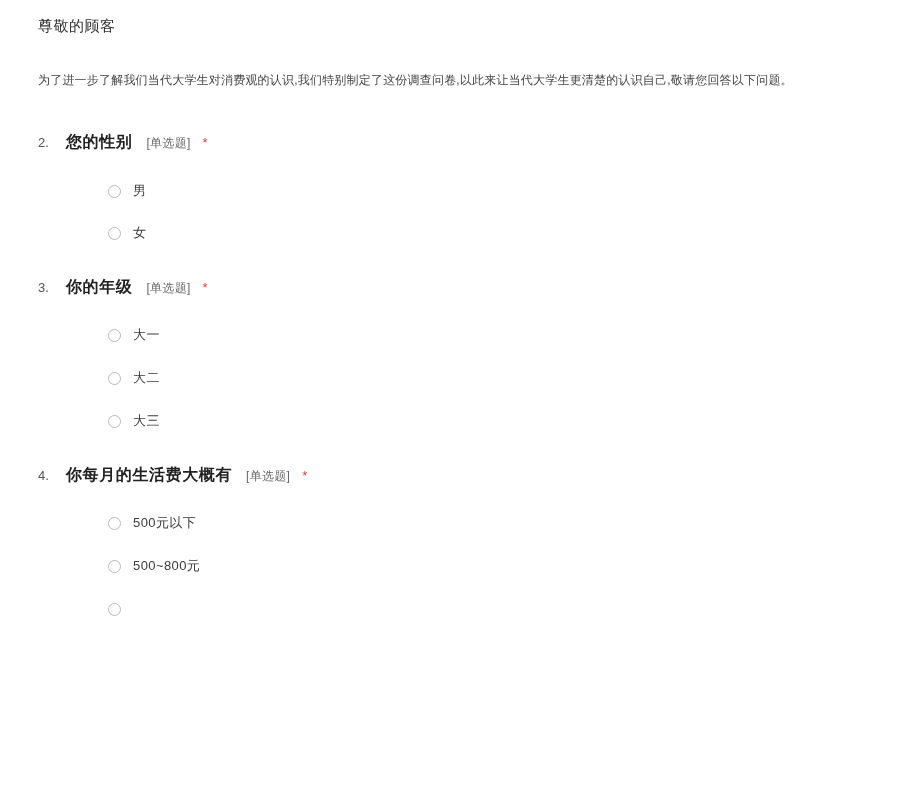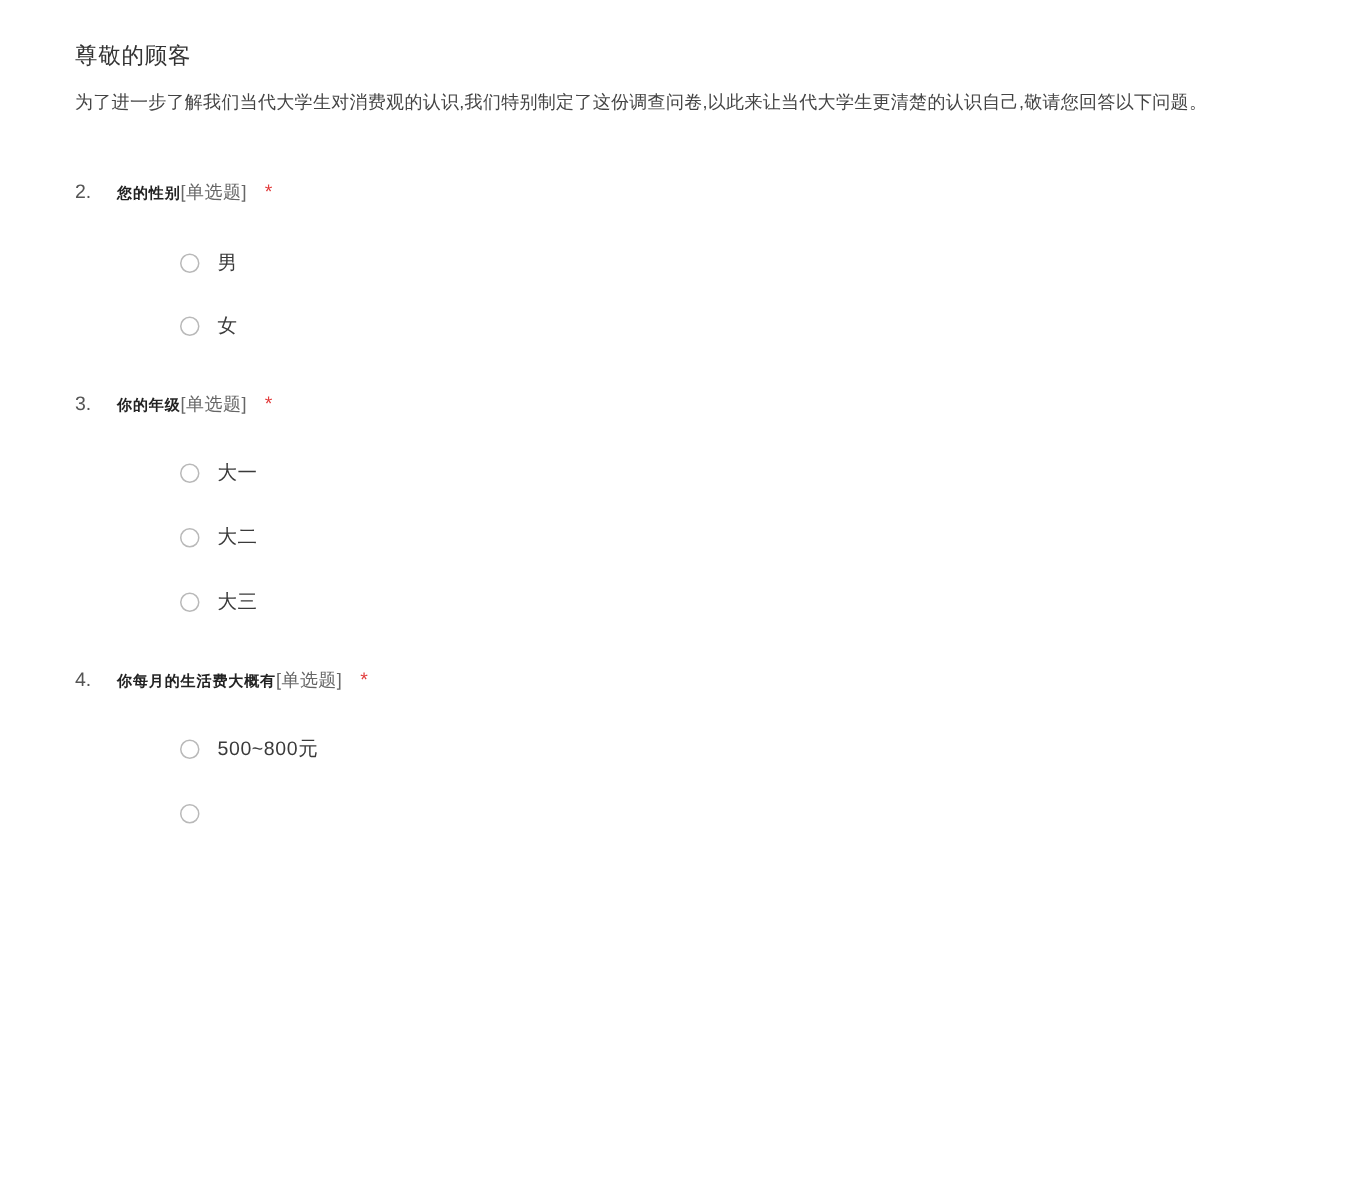--- a/index.html
+++ b/index.html
@@ -13,38 +13,38 @@
     font-family: "Liberation Sans", "DejaVu Sans", sans-serif;
     color: #333333;
     overflow: hidden;
     position: relative;
   }
   .page {
     position: relative;
     width: 900px;
     height: 800px;
     box-sizing: border-box;
-    padding: 12px;
+    padding: 0;
   }
   .survey-header {
     padding: 14px 40px 0 38px;
   }
   .survey-title {
     font-size: 15px;
     color: #333333;
     font-weight: 400;
     letter-spacing: 0.5px;
     margin: 0 0 0 0;
     line-height: 24px;
   }
   .survey-desc {
     font-size: 12px;
     color: #444444;
     line-height: 20px;
-    margin-top: 8px;
+    margin-top: 32px;
     letter-spacing: 0.2px;
   }
   .questions {
     margin-top: 42px;
   }
   .question {
     padding: 0 40px 0 38px;
     margin-bottom: 34px;
   }
   .q-head {
@@ -52,28 +52,29 @@
     align-items: baseline;
     white-space: nowrap;
   }
   .q-num {
     font-size: 13px;
     color: #555555;
     width: 28px;
     flex: 0 0 28px;
   }
   .q-title {
-    font-size: 10px;
+    font-size: 16px;
     font-weight: bold;
     color: #222222;
     letter-spacing: 0.6px;
   }
   .q-type {
     font-size: 12px;
     color: #666666;
+    margin-left: 14px;
     letter-spacing: 0.3px;
   }
   .q-required {
     color: #e23c3c;
     font-size: 13px;
     margin-left: 12px;
   }
   .options {
     margin-top: 27px;
     padding-left: 70px;
@@ -159,20 +160,24 @@
     <div class="question q-allowance">
       <div class="q-head">
         <span class="q-num">4.</span>
         <span class="q-title">你每月的生活费大概有</span>
         <span class="q-type">[单选题]</span>
         <span class="q-required">*</span>
       </div>
       <div class="options">
         <div class="option">
           <span class="radio"></span>
+          <span class="opt-label">500元以下</span>
+        </div>
+        <div class="option">
+          <span class="radio"></span>
           <span class="opt-label">500~800元</span>
         </div>
         <div class="option">
           <span class="radio"></span>
           <span class="opt-label"></span>
         </div>
       </div>
     </div>
 
   </div>

